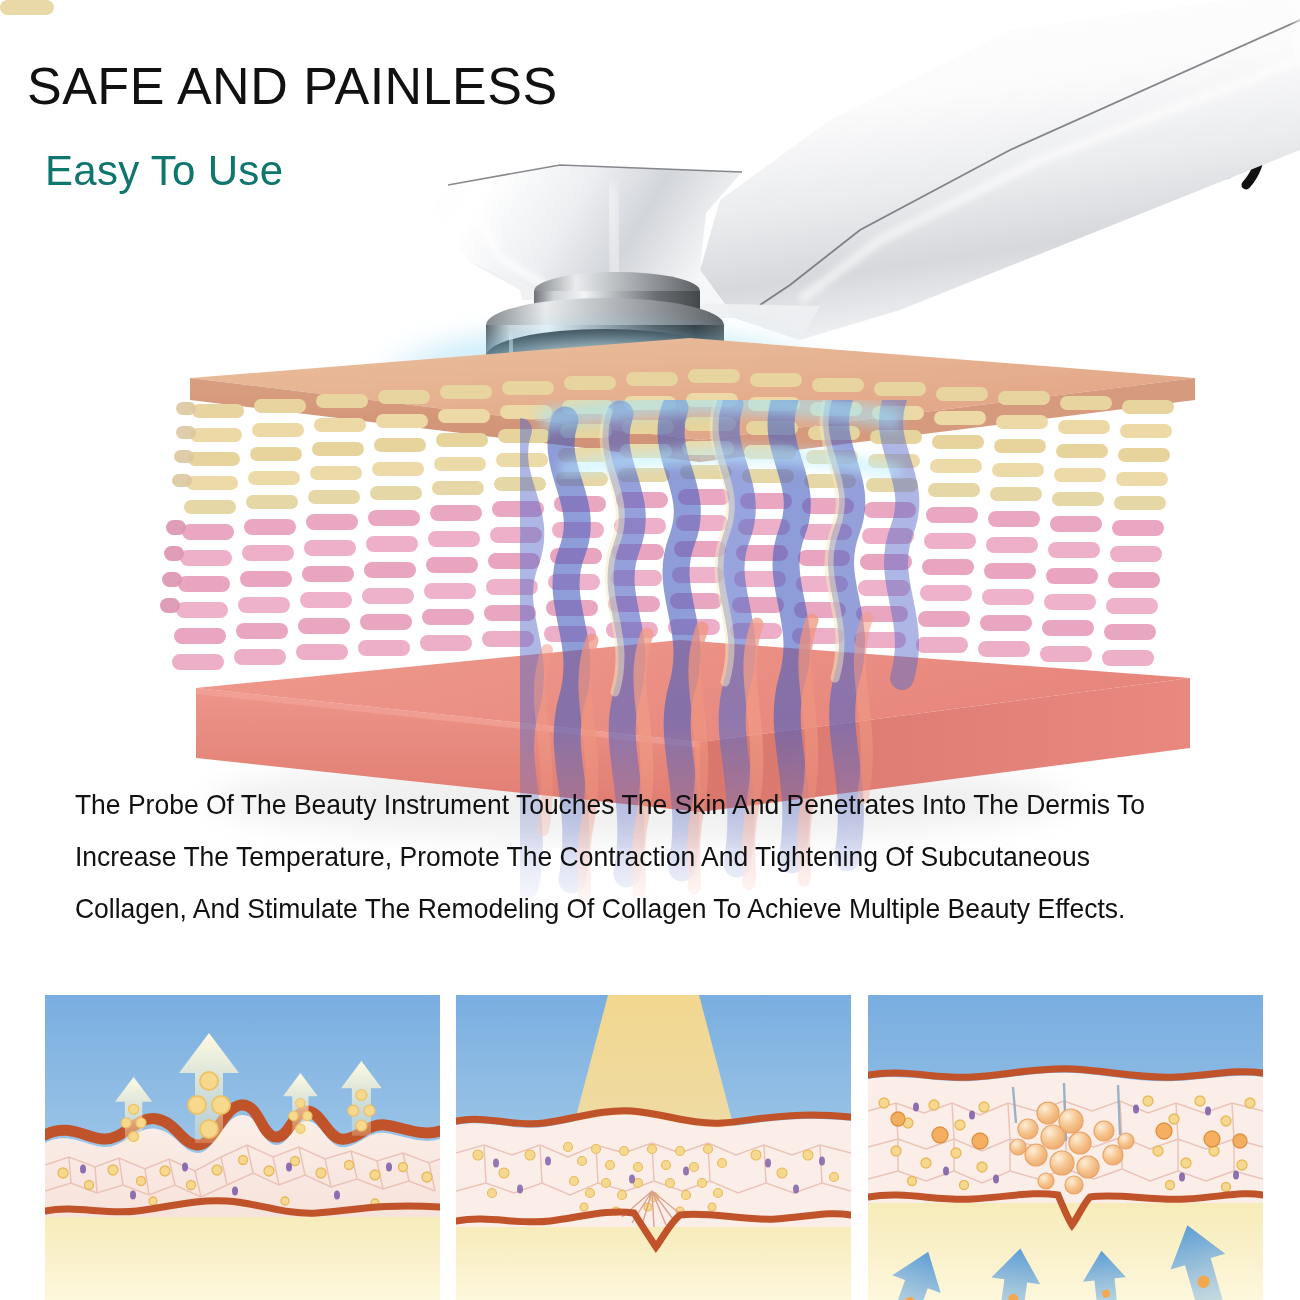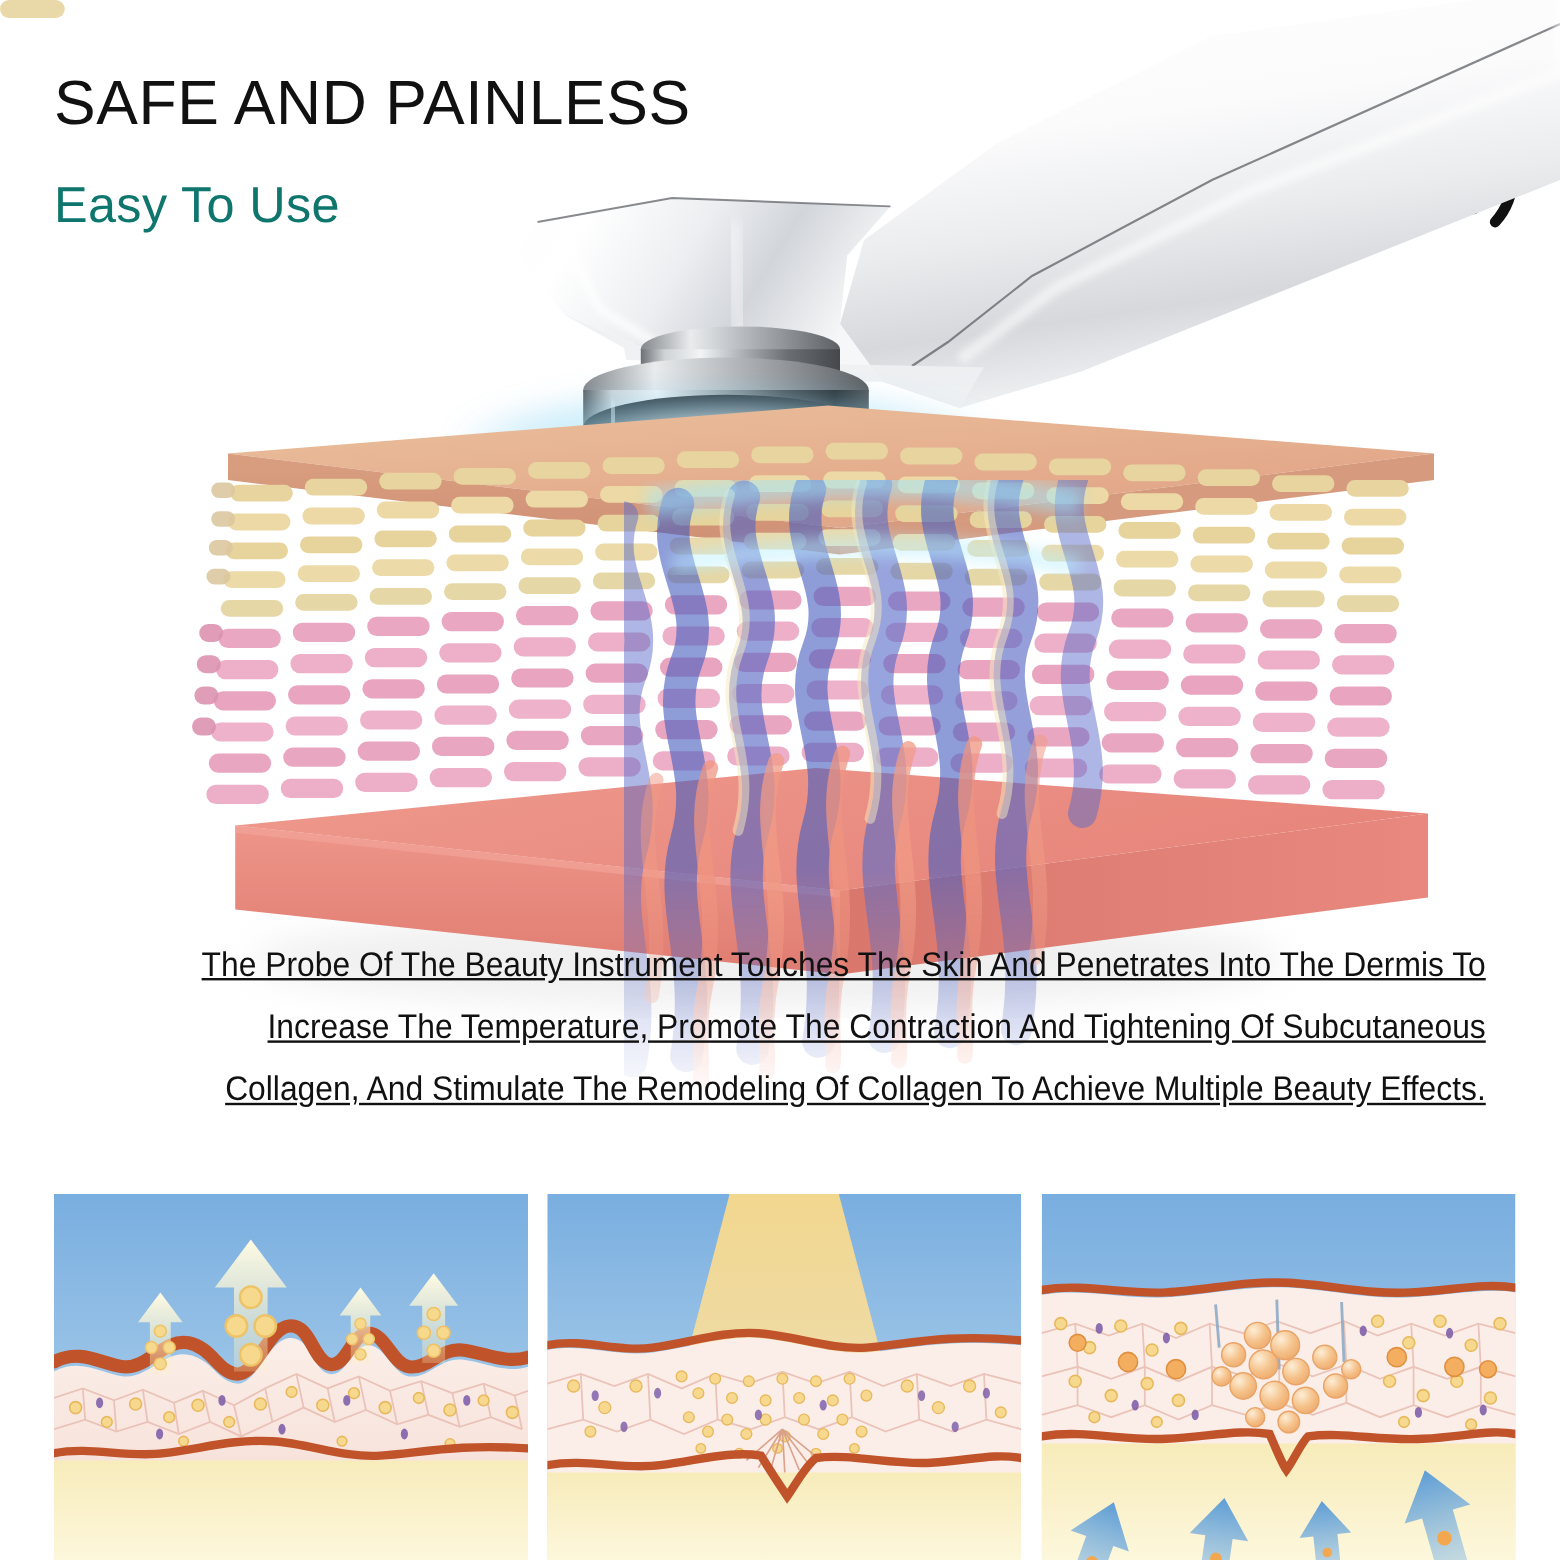--- a/index.html
+++ b/index.html
@@ -1,34 +1,34 @@
 <!DOCTYPE html>
 <html><head>
 <meta charset="utf-8">
 <style>
   html,body{margin:0;padding:0;background:#fff;}
   body{width:1300px;height:1300px;position:relative;overflow:hidden;
        font-family:"Liberation Sans","DejaVu Sans",sans-serif;}
 
   
-  #headline{position:absolute;left:45px;top:60px;font-size:52px;color:#111;
+  #headline{position:absolute;left:27px;top:60px;font-size:52px;color:#111;
             letter-spacing:.5px;white-space:nowrap;line-height:1;}
   #subhead{position:absolute;left:45px;top:150px;font-size:42px;color:#0f766e;
            letter-spacing:.3px;white-space:nowrap;line-height:1;}
 
   
   #rf-icon{position:absolute;left:1088px;top:100px;width:180px;height:95px;}
 
   
   #hero{position:absolute;left:0;top:0;width:1300px;height:960px;
         pointer-events:none;}
 
   
-  #paragraph{position:absolute;left:56px;top:778px;width:1225px;text-align:right;
-             font-size:28.5px;line-height:52px;color:#111;text-decoration:underline;}
+  #paragraph{position:absolute;left:32px;top:778px;width:1225px;text-align:left;
+             font-size:28.5px;line-height:52px;color:#111;}
   #paragraph span{display:block;white-space:nowrap;}
   .stretch{display:inline-block;transform:scaleX(.93);transform-origin:center;}
 
   
   #panels{position:absolute;left:0;top:0;width:1300px;height:1300px;}
   .panel{position:absolute;top:995px;width:395px;height:305px;overflow:hidden;}
   #panel1{left:45px;}
   #panel2{left:456px;}
   #panel3{left:868px;}
   .panel svg{display:block;width:395px;height:305px;}

